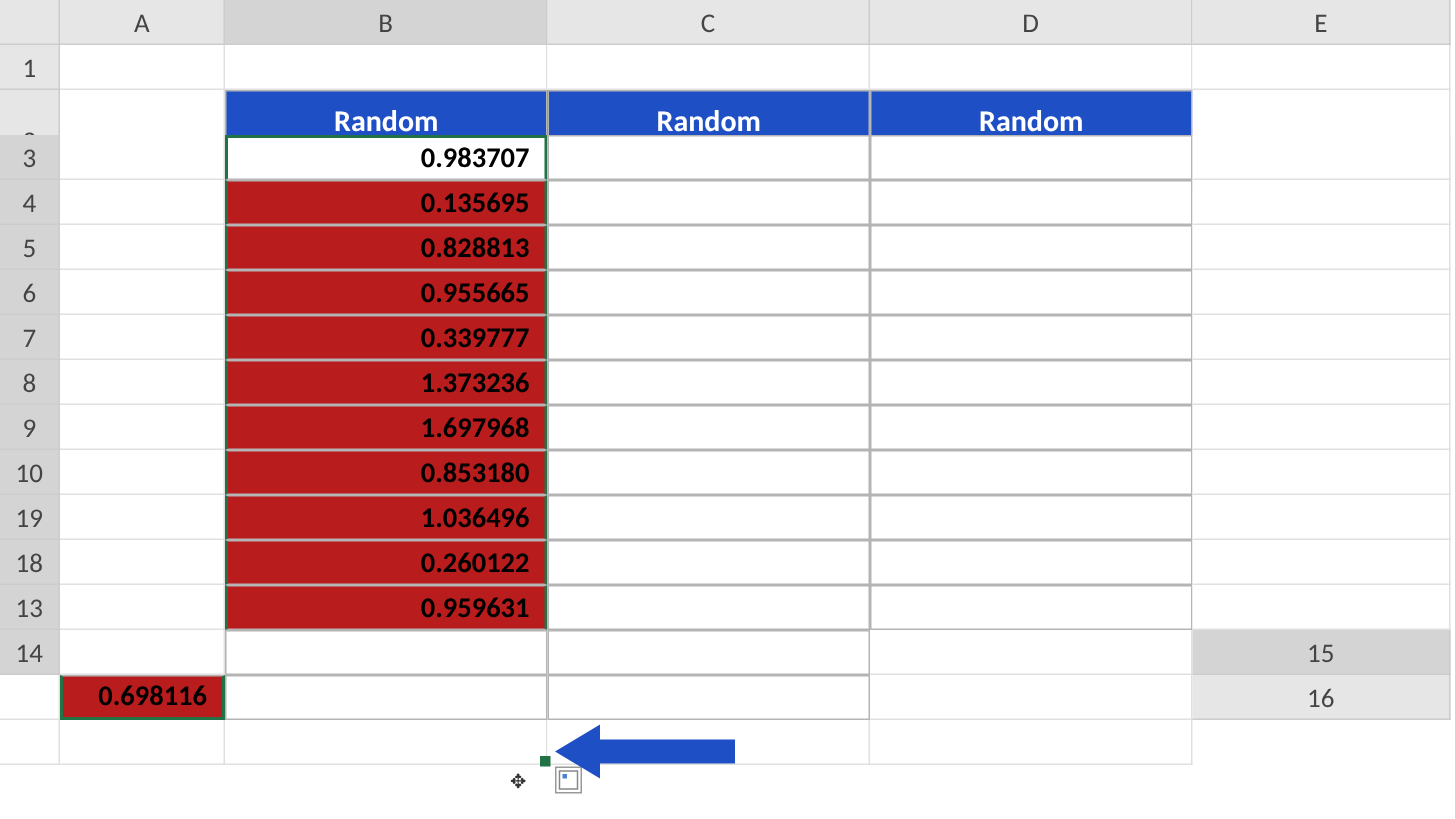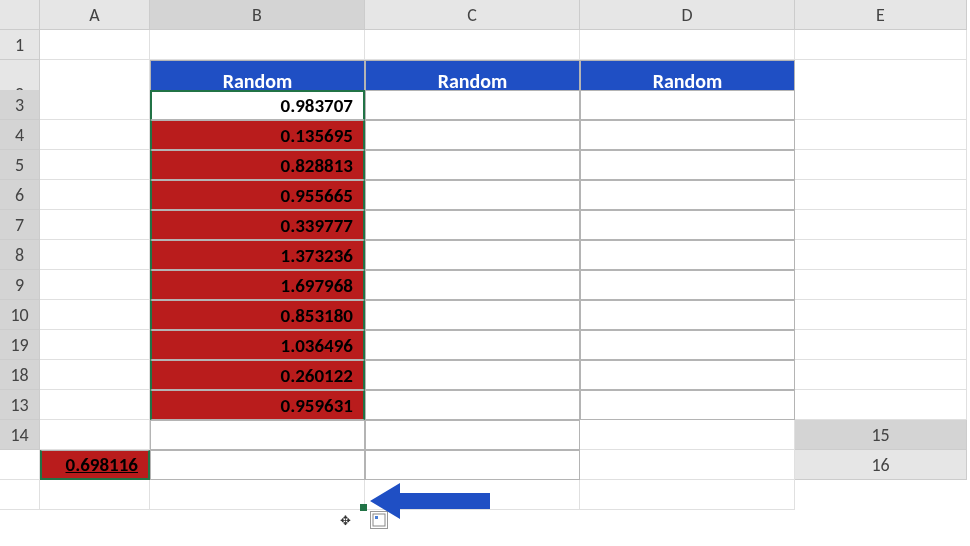--- a/index.html
+++ b/index.html
@@ -87,21 +87,21 @@
     .data-cell.selected {
       background: #b91c1c;
     }
     .empty-cell {
       background: #fff;
       border: 1px solid #b4b4b4;
     }
     .sel-border-top { border-top: 2px solid #217346; }
     .sel-border-left { border-left: 2px solid #217346; }
     .sel-border-right { border-right: 2px solid #217346; }
-    .sel-border-bottom { border-bottom: 2px solid #217346; text-decoration: underline; }
+    .sel-border-bottom { border-bottom: 2px solid #217346; }
     .active-cell {
       background: #fff !important;
     }
     .arrow {
       position: absolute;
       left: 370px;
       top: 481px;
       z-index: 10;
     }
     .autofill-icon {

